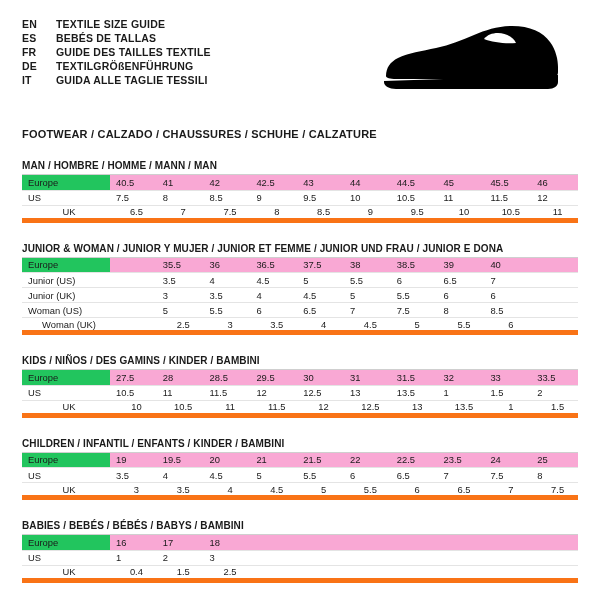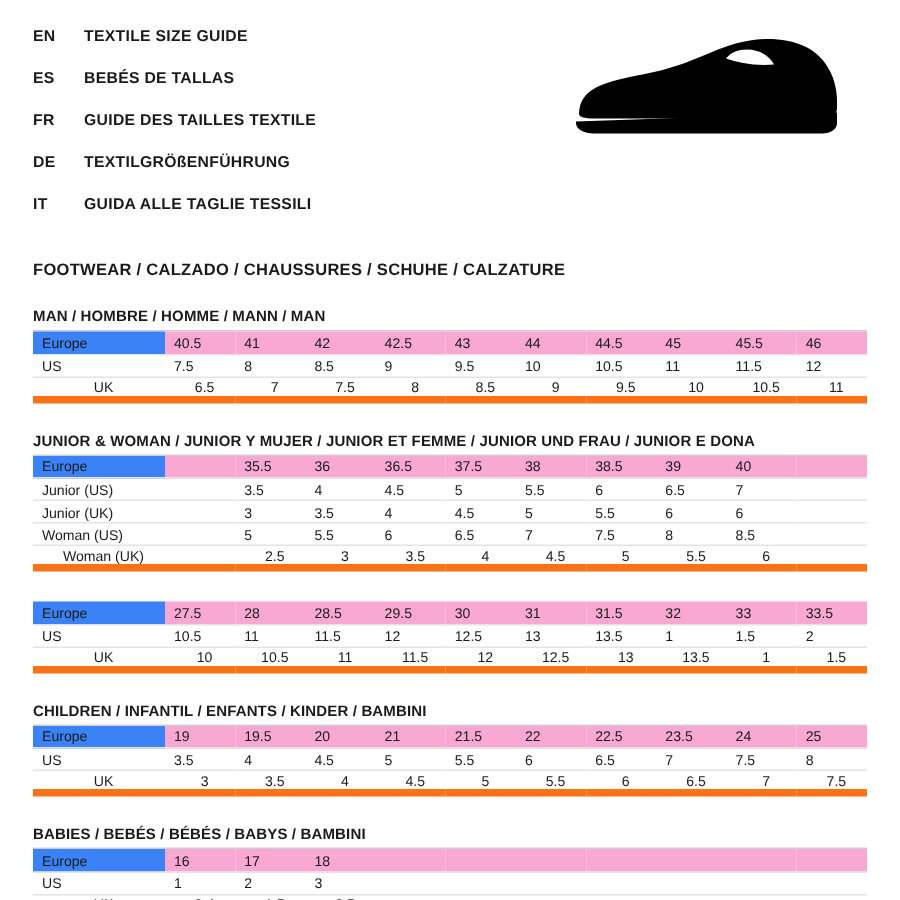--- a/index.html
+++ b/index.html
@@ -21,21 +21,21 @@
 
   
   .header {
     display: flex;
     align-items: flex-start;
     justify-content: space-between;
   }
   .lang-block {
     display: flex;
     flex-direction: column;
-    gap: 16px;
+    gap: 2px;
   }
   .lang-row {
     display: flex;
     align-items: baseline;
     font-size: 10.5px;
     letter-spacing: 0.2px;
   }
   .lang-code {
     width: 34px;
     font-weight: 700;
@@ -87,21 +87,21 @@
     font-size: 9.4px;
     color: #1a1a1a;
     height: 15px;
     padding: 0 0 0 6px;
     text-align: left;
     white-space: nowrap;
     border-bottom: 1px solid #e4e4e4;
   }
   tr.shaded td { background: #f9a8d4; }
   td.label { width: 88px; }
-  tr.shaded td.label { background: #3b82f6; }
+  tr.shaded td.label { background: #22c55e; }
   tr:last-child td { border-bottom: 5px solid #f97316; text-align: center; }
 </style>
 </head>
 <body>
 
 <div class="page">
 
   <div class="header">
     <div class="lang-block">
       <div class="lang-row">
@@ -251,20 +251,21 @@
         <td>5</td>
         <td>5.5</td>
         <td>6</td>
         <td></td>
       </tr>
     </tbody>
       </table>
   </div>
 
   <div class="section">
+    <div class="section-title">KIDS / NIÑOS / DES GAMINS / KINDER / BAMBINI</div>
     <table>
       <tbody>
           <tr class="shaded">
         <td class="label">Europe</td>
         <td>27.5</td>
         <td>28</td>
         <td>28.5</td>
         <td>29.5</td>
         <td>30</td>
         <td>31</td>

